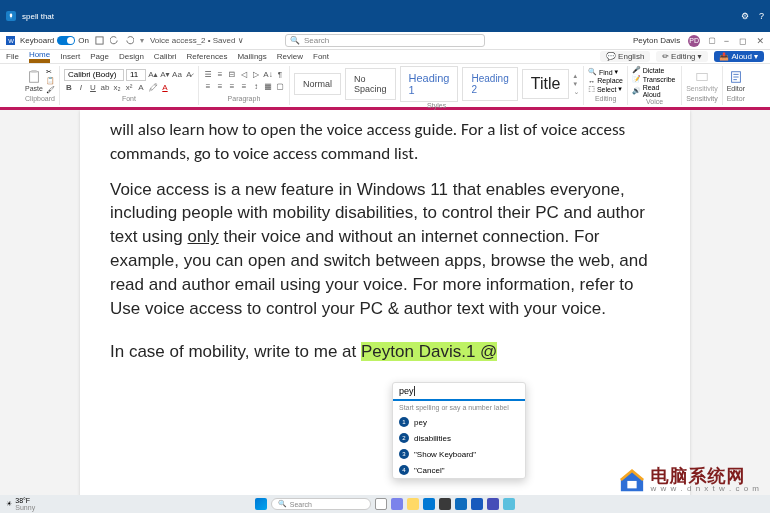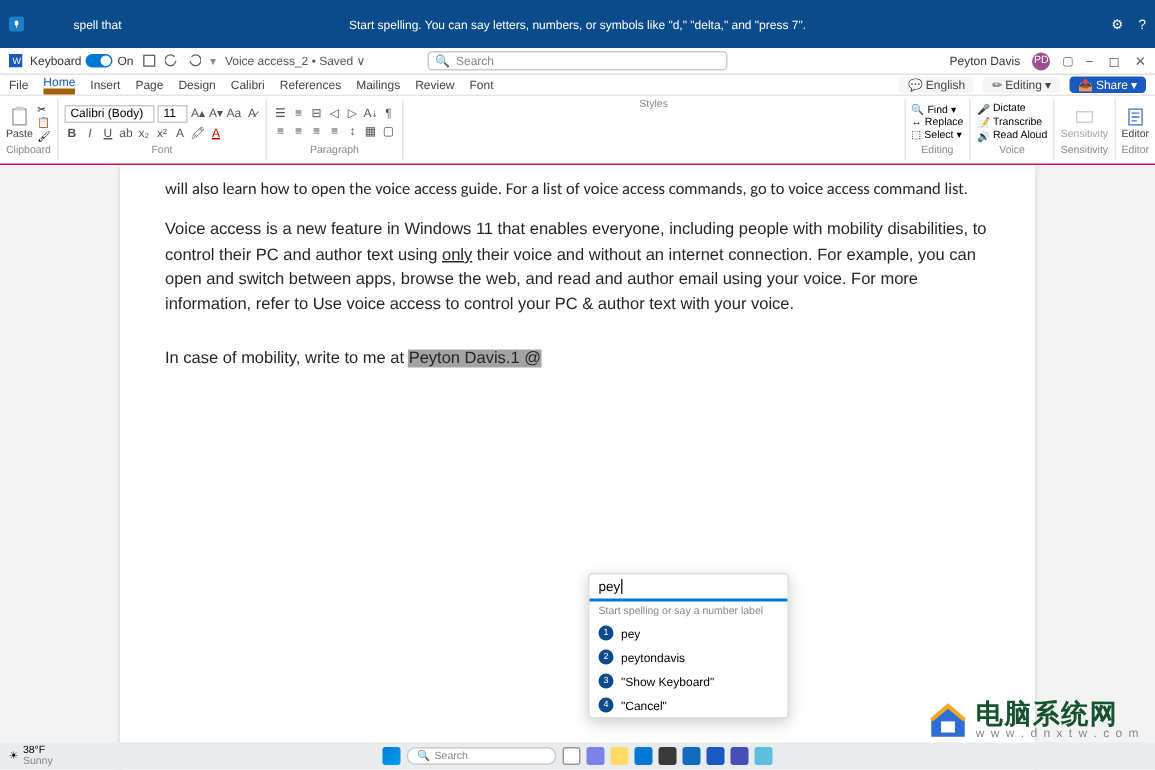--- a/index.html
+++ b/index.html
@@ -1,19 +1,19 @@
 <!DOCTYPE html>
 <html><head>
 <meta charset="utf-8">
 <style>
 * { margin:0; padding:0; box-sizing:border-box; font-family:"Segoe UI",Arial,sans-serif; }
 body { width:770px; height:513px; background:#f3f3f3; overflow:hidden; position:relative; font-size:9px; }
 
 
-.va-bar { height:30px; background:#0a4b8c; color:#fff; display:flex; align-items:center; padding:16px 6px; font-size:8px;gap:27px; }
+.va-bar { height:30px; background:#0a4b8c; color:#fff; display:flex; align-items:center; padding:16px 6px; font-size:8px; }
 .va-mic { width:10px; height:10px; background:#1a7fc9; border-radius:2px; margin-right:6px; display:flex; align-items:center; justify-content:center; }
 .va-mic svg { width:6px; height:6px; fill:#fff; }
 .va-cmd { margin-right:auto; }
 .va-hint { position:absolute; left:50%; transform:translateX(-50%); font-size:8px; }
 .va-right { margin-left:auto; display:flex; gap:10px; }
 .va-right span { font-size:9px; }
 
 
 .titlebar { height:18px; background:#fff; display:flex; align-items:center; padding:0 6px; font-size:8px; color:#333; border-bottom:1px solid #e0e0e0; }
 .autosave { display:flex; align-items:center; gap:3px; }
@@ -31,21 +31,21 @@
 .tabs { height:14px; background:#fff; display:flex; align-items:center; padding:0 6px; gap:10px; border-bottom:1px solid #e5e5e5; font-size:8px; color:#444; }
 .tab { cursor:pointer; }
 .tab.active { color:#185abd; border-bottom:4px solid #a16207; padding-bottom:0px; }
 .tabs-right { margin-left:auto; display:flex; align-items:center; gap:6px; }
 .pill { padding:1px 6px; border-radius:3px; font-size:8px; display:flex; align-items:center; gap:2px; }
 .pill.comments { background:#f5f5f5; }
 .pill.editing { background:#f5f5f5; }
 .pill.share { background:#185abd; color:#fff; }
 
 
-.ribbon { height:46px; background:#fff; display:flex; border-bottom:1px solid #be185d; padding:2px 0; }
+.ribbon { height:46px; background:#fff; display:flex; border-bottom:3px solid #be185d; padding:2px 21px; }
 .rgroup { display:flex; flex-direction:column; border-right:1px solid #e8e8e8; padding:0 4px; }
 .rgroup-main { flex:1; display:flex; align-items:center; gap:3px; }
 .rgroup-lbl { height:10px; font-size:7px; color:#888; text-align:center; }
 .bigbtn { display:flex; flex-direction:column; align-items:center; font-size:7px; color:#444; gap:1px; }
 .bigbtn svg { width:14px; height:14px; }
 .minibtns { display:flex; flex-direction:column; gap:1px; }
 .minibtns span { font-size:7px; display:flex; align-items:center; gap:1px; }
 .fontbox { display:flex; flex-direction:column; gap:2px; }
 .fontrow { display:flex; gap:2px; align-items:center; }
 .fsel { border:1px solid #ccc; height:12px; font-size:8px; padding:0 3px; display:flex; align-items:center; }
@@ -55,65 +55,64 @@
 .styles { display:flex; gap:4px; align-items:center; }
 .style-btn { border:1px solid #e0e0e0; padding:5px 8px; font-size:9px; color:#444; }
 .style-btn.title { font-size:16px; color:#222; }
 .style-btn.h1 { color:#4472c4; font-size:11px; }
 .style-btn.h2 { color:#4472c4; font-size:10px; }
 .editing-grp span { font-size:7px; display:flex; gap:2px; align-items:center; }
 
 
 .doc-area { background:#f3f3f3; height:calc(513px - 18px - 18px - 14px - 46px - 14px); overflow:hidden; position:relative; }
 .page { background:#fff; width:610px; margin:0 auto; padding:8px 30px 150px; min-height:420px; box-shadow:0 1px 3px rgba(0,0,0,.15); }
-.para { font-family:Calibri,Arial,sans-serif; font-size:11px; line-height:1.4; color:#262626; margin-bottom:12px; }
+.para { font-family:Calibri,Arial,sans-serif; font-size:17px; line-height:1.4; color:#262626; margin-bottom:12px; }
 .para .und { text-decoration:underline; }
-.hl { background:#a3a3a3; }
+.hl { background:#bef264; }
 
 
 .vpop { position:absolute; left:392px; top:272px; width:134px; background:#fff; border:1px solid #ddd; border-radius:3px; box-shadow:0 3px 10px rgba(0,0,0,.2); font-size:8px; }
 .vpop-in { border-bottom:2px solid #0078d4; padding:3px 6px; font-size:9px; }
 .vpop-in .cursor { border-right:1px solid #333; animation:blink 1s infinite; }
 @keyframes blink { 50% { border-color:transparent; } }
 .vpop-hint { color:#888; font-size:7px; padding:3px 6px; }
 .vpop-item { display:flex; align-items:center; gap:5px; padding:3px 6px; }
 .vpop-num { width:10px; height:10px; background:#0a4b8c; color:#fff; border-radius:50%; display:flex; align-items:center; justify-content:center; font-size:6px; }
 
 
 .status { height:14px; background:#fff; border-top:1px solid #e0e0e0; display:flex; align-items:center; padding:0 6px; font-size:7px; color:#555; gap:10px; }
 .status-right { margin-left:auto; display:flex; align-items:center; gap:5px; }
 .zoom-track { width:50px; height:2px; background:#ccc; position:relative; }
 .zoom-thumb { position:absolute; left:50%; top:-2px; width:4px; height:6px; background:#666; }
 
 
 .wm { position:absolute; right:10px; bottom:20px; display:flex; align-items:center; gap:4px; pointer-events:none; }
 .wm-logo { width:30px; height:26px; }
 .wm-txt { display:flex; flex-direction:column; line-height:1; }
-.wm-cn { font-size:18px; font-weight:bold; color:#14532d; letter-spacing:1px; }
+.wm-cn { font-size:18px; font-weight:bold; color:#7f1d1d; letter-spacing:1px; }
 .wm-url { font-size:8px; color:#888; letter-spacing:1px; }
 
 
 .taskbar { position:absolute; bottom:0; left:0; right:0; height:18px; background:#e8ecef; display:flex; align-items:center; padding:0 6px; gap:4px; font-size:7px; }
 .tb-left { display:flex; align-items:center; gap:3px; }
 .tb-center { position:absolute; left:50%; transform:translateX(-50%); display:flex; align-items:center; gap:4px; }
 .tb-search { width:100px; height:12px; background:#fff; border:1px solid #ccc; border-radius:8px; display:flex; align-items:center; padding:0 6px; color:#888; font-size:7px; gap:3px; }
 .tb-ico { width:12px; height:12px; border-radius:2px; }
 </style>
 </head>
 <body>
 
 <div class="va-bar">
   <div class="va-mic">
     <svg viewBox="0 0 10 10">
         <rect x="3" y="1" width="4" height="6" rx="2"></rect>
         <rect x="4.5" y="7" width="1" height="2"></rect>
       </svg>
   </div>
   <span class="va-cmd">spell that</span>
-  <span class="va-hint">Start spelling. You can say letters, numbers, or symbols like "d," "delta," and "press 7".</span>
   <div class="va-right">
     <span>⚙</span>
     <span>?</span>
   </div>
 </div>
 
 <div class="titlebar">
   <svg viewBox="0 0 12 12">
       <rect width="12" height="12" fill="#185abd"></rect>
       <text x="3" y="9" font-size="8" fill="#fff">W</text>
@@ -159,21 +158,21 @@
   <span class="tab">Page</span>
   <span class="tab">Design</span>
   <span class="tab">Calibri</span>
   <span class="tab">References</span>
   <span class="tab">Mailings</span>
   <span class="tab">Review</span>
   <span class="tab">Font</span>
   <div class="tabs-right">
     <div class="pill comments">💬 <span>English</span></div>
     <div class="pill editing">✏ <span>Editing</span> ▾</div>
-    <div class="pill share">📤 <span>Share</span> ▾</div>
+    <div class="pill share">📤 <span>Aloud</span> ▾</div>
   </div>
 </div>
 
 <div class="ribbon">
   <div class="rgroup">
     <div class="rgroup-main">
       <div class="bigbtn">
         <svg viewBox="0 0 16 16">
             <rect x="3" y="2" width="10" height="12" fill="#fff" stroke="#999"></rect>
             <rect x="5" y="0" width="6" height="3" fill="#ccc"></rect>
@@ -241,20 +240,32 @@
           <span class="icon-sm">≡</span>
           <span class="icon-sm">↕</span>
           <span class="icon-sm">▦</span>
           <span class="icon-sm">▢</span>
         </div>
       </div>
     </div>
     <div class="rgroup-lbl">Paragraph</div>
   </div>
   <div class="rgroup" style="flex:1">
+    <div class="rgroup-main styles">
+      <div class="style-btn">Normal</div>
+      <div class="style-btn">No Spacing</div>
+      <div class="style-btn h1">Heading 1</div>
+      <div class="style-btn h2">Heading 2</div>
+      <div class="style-btn title">Title</div>
+      <div style="display:flex;flex-direction:column;font-size:7px;color:#888;gap:0">
+        <span>▴</span>
+        <span>▾</span>
+        <span>⌄</span>
+      </div>
+    </div>
     <div class="rgroup-lbl">Styles</div>
   </div>
   <div class="rgroup">
     <div class="rgroup-main">
         <div class="minibtns editing-grp">
       <span>🔍 <span>Find</span> ▾</span>
       <span>↔ <span>Replace</span></span>
       <span>⬚ <span>Select</span> ▾</span>
     </div>
       </div>
@@ -308,21 +319,21 @@
 
   <div class="vpop">
     <div class="vpop-in"><span>pey</span><span class="cursor"></span></div>
     <div class="vpop-hint">Start spelling or say a number label</div>
     <div class="vpop-item">
         <div class="vpop-num">1</div>
         <span>pey</span>
       </div>
     <div class="vpop-item">
         <div class="vpop-num">2</div>
-        <span>peytondavis</span>
+        <span>disabilities</span>
       </div>
     <div class="vpop-item">
         <div class="vpop-num">3</div>
         <span>"Show Keyboard"</span>
       </div>
     <div class="vpop-item">
         <div class="vpop-num">4</div>
         <span>"Cancel"</span>
       </div>
   </div>

